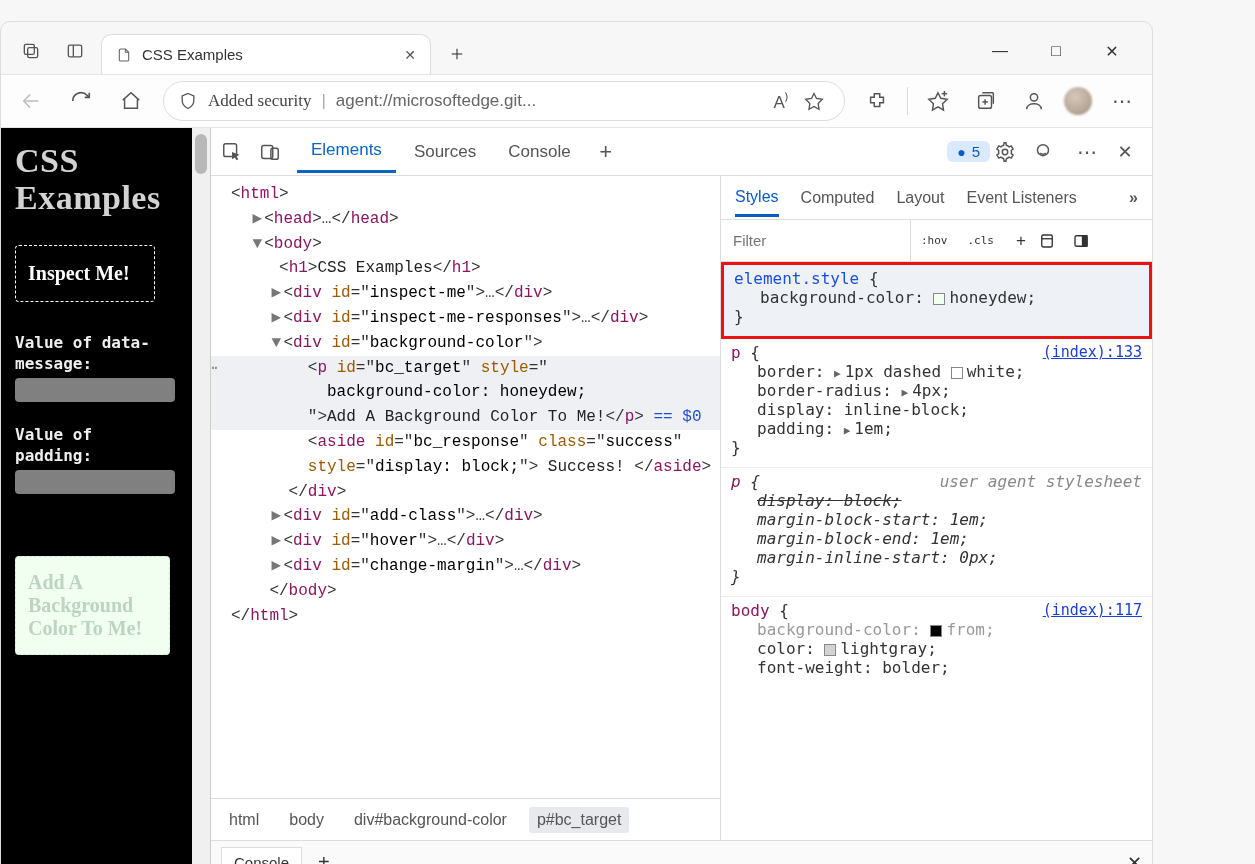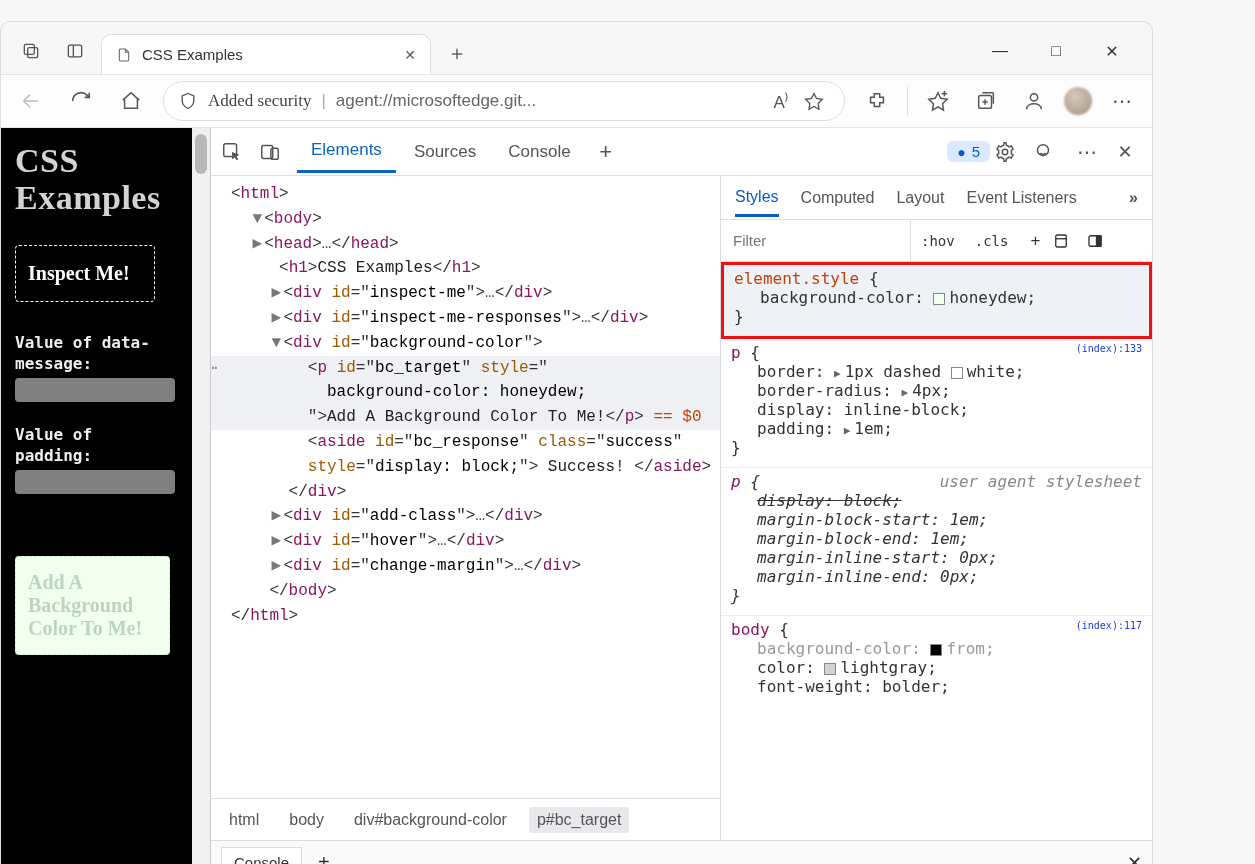--- a/index.html
+++ b/index.html
@@ -189,21 +189,21 @@
     padding: 6px 0 6px 20px;
     line-height:1.55;
   }
   .dom-tree .l { white-space:pre; }
   .t-punct{color:#333}
   .t-tag{color:#8a1560}
   .t-attr{color:#9a5b00}
   .t-val{color:#000000}
   .t-txt{color:#222}
   .t-text2{color:#444}
-  .t-faded{color:#c2410c}
+  .t-faded{color:#1d4ed8}
   .tri { color:#777; display:inline-block; width:14px; text-align:center;}
   .highlight-row { background:#eef0f3; display:block; margin-left:-20px; padding-left:20px; position:relative;}
   .highlight-row .dots{ position:absolute; left:-2px; top:2px; color:#888; letter-spacing:2px; font-size:14px;}
   .crumbs {
     border-top:1px solid #ddd;
     height:42px;
     display:flex;
     align-items:center;
     padding:0 10px;
     gap:14px;
@@ -217,25 +217,25 @@
   .styles-col { flex:1; display:flex; flex-direction:column; min-height:0;}
   .styles-tabs {
     height:44px; display:flex; align-items:center; gap:22px; padding:0 14px; border-bottom:1px solid #ddd; font-size:16px; color:#555;
   }
   .styles-tabs .st.active { color:#0a5cc2; border-bottom:3px solid #0a5cc2; padding-bottom:8px; margin-bottom:-9px;}
   .styles-tabs .chev { margin-left:auto; font-weight:bold;}
   .styles-toolbar {
     height:42px; display:flex; align-items:center; border-bottom:1px solid #ddd;
   }
   .filter-box { width:190px; border:none; border-right:1px solid #ddd; height:100%; padding:0 12px; font-size:15px; outline:none; background:#fff;}
-  .st-btn { padding:0 10px; font-family:Consolas,monospace; font-size:14px;}
+  .st-btn { padding:0 10px; font-family:Consolas,monospace; font-size:11px;}
   .st-iconbtn { width:34px; text-align:center; font-size:17px; }
   .styles-body { flex:1; overflow:auto; font-family:Consolas,monospace; font-size:16px; position:relative;}
   .rule { border-bottom:1px solid #eee; padding: 4px 10px 10px 10px; position:relative;}
-  .rule .srclink { position:absolute; right:10px; top:4px; color:#1a3fd6; font-size:10px;}
+  .rule .srclink { position:absolute; right:10px; top:4px; color:#1a3fd6; text-decoration:underline; font-size:15px;}
   .sel { color:#8a1560; }
   .brace{color:#333}
   .propname{color:#333;}
   .propval{color:#333;}
   .pline { padding-left:26px; }
   .swatch { display:inline-block; width:12px; height:12px; border:1px solid #888; vertical-align:middle; margin-right:4px;}
   .tri2{ color:#666; font-size:11px; margin-right:4px;}
   .hilite { border:3px solid #e11; background:#eef2f7; }
   .struck { text-decoration:line-through; }
   .ua-label { color:#888; font-style:italic; position:absolute; right:10px; top:4px;}
@@ -423,22 +423,22 @@
         </div>
         <div class="icon-btn" style="font-size:20px;">⋯</div>
         <div class="icon-btn" style="font-size:18px;">✕</div>
       </div>
 
       <div class="dt-body">
 
         <div class="dom-col">
           <div class="dom-tree">
 <div class="l"><span class="t-punct">&lt;</span><span class="t-tag">html</span><span class="t-punct">&gt;</span></div>
+<div class="l">  <span class="tri">▶</span><span class="t-punct">&lt;</span><span class="t-tag">head</span><span class="t-punct">&gt;</span><span class="t-text2">…</span><span class="t-punct">&lt;/</span><span class="t-tag">head</span><span class="t-punct">&gt;</span></div>
 <div class="l">  <span class="tri">▼</span><span class="t-punct">&lt;</span><span class="t-tag">body</span><span class="t-punct">&gt;</span></div>
-<div class="l">  <span class="tri">▶</span><span class="t-punct">&lt;</span><span class="t-tag">head</span><span class="t-punct">&gt;</span><span class="t-text2">…</span><span class="t-punct">&lt;/</span><span class="t-tag">head</span><span class="t-punct">&gt;</span></div>
 <div class="l">     <span class="t-punct">&lt;</span><span class="t-tag">h1</span><span class="t-punct">&gt;</span><span class="t-txt">CSS Examples</span><span class="t-punct">&lt;/</span><span class="t-tag">h1</span><span class="t-punct">&gt;</span></div>
 <div class="l">    <span class="tri">▶</span><span class="t-punct">&lt;</span><span class="t-tag">div</span> <span class="t-attr">id</span><span class="t-punct">="</span><span class="t-val">inspect-me</span><span class="t-punct">"&gt;</span><span class="t-text2">…</span><span class="t-punct">&lt;/</span><span class="t-tag">div</span><span class="t-punct">&gt;</span></div>
 <div class="l">    <span class="tri">▶</span><span class="t-punct">&lt;</span><span class="t-tag">div</span> <span class="t-attr">id</span><span class="t-punct">="</span><span class="t-val">inspect-me-responses</span><span class="t-punct">"&gt;</span><span class="t-text2">…</span><span class="t-punct">&lt;/</span><span class="t-tag">div</span><span class="t-punct">&gt;</span></div>
 <div class="l">    <span class="tri">▼</span><span class="t-punct">&lt;</span><span class="t-tag">div</span> <span class="t-attr">id</span><span class="t-punct">="</span><span class="t-val">background-color</span><span class="t-punct">"&gt;</span></div>
 <span class="highlight-row">
                 <span class="dots">⋯</span>
                 <div class="l">        <span class="t-punct">&lt;</span><span class="t-tag">p</span> <span class="t-attr">id</span><span class="t-punct">="</span><span class="t-val">bc_target</span><span class="t-punct">"</span> <span class="t-attr">style</span><span class="t-punct">="</span></div>
 <div class="l">          <span class="t-val">background-color: honeydew;</span></div>
 <div class="l">        <span class="t-punct">"&gt;</span><span class="t-txt">Add A Background Color To Me!</span><span class="t-punct">&lt;/</span><span class="t-tag">p</span><span class="t-punct">&gt;</span><span class="t-faded"> == $0</span></div>
               </span>
@@ -504,21 +504,20 @@
               <div><span class="brace">}</span></div>
             </div>
 
             <div class="rule" style="font-style:italic;">
               <span class="ua-label">user agent stylesheet</span>
               <div><span class="sel">p</span> <span class="brace">{</span></div>
               <div class="pline struck"><span>display</span>: <span>block</span>;</div>
               <div class="pline"><span>margin-block-start</span>: <span>1em</span>;</div>
               <div class="pline"><span>margin-block-end</span>: <span>1em</span>;</div>
               <div class="pline"><span>margin-inline-start</span>: <span>0px</span>;</div>
-              <div class="pline"><span>margin-inline-end</span>: <span>0px</span>;</div>
               <div><span class="brace">}</span></div>
             </div>
 
 
             <div class="rule" style="border-bottom:none">
               <span class="srclink">(index):117</span>
               <div><span class="sel">body</span> <span class="brace">{</span></div>
               <div class="pline" style="color:#999"><span>background-color</span>: <span class="swatch" style="background:#000"></span><span>from</span>;</div>
               <div class="pline"><span>color</span>: <span class="swatch" style="background:#d3d3d3"></span><span>lightgray</span>;</div>
               <div class="pline"><span>font-weight</span>: <span>bolder</span>;</div>

